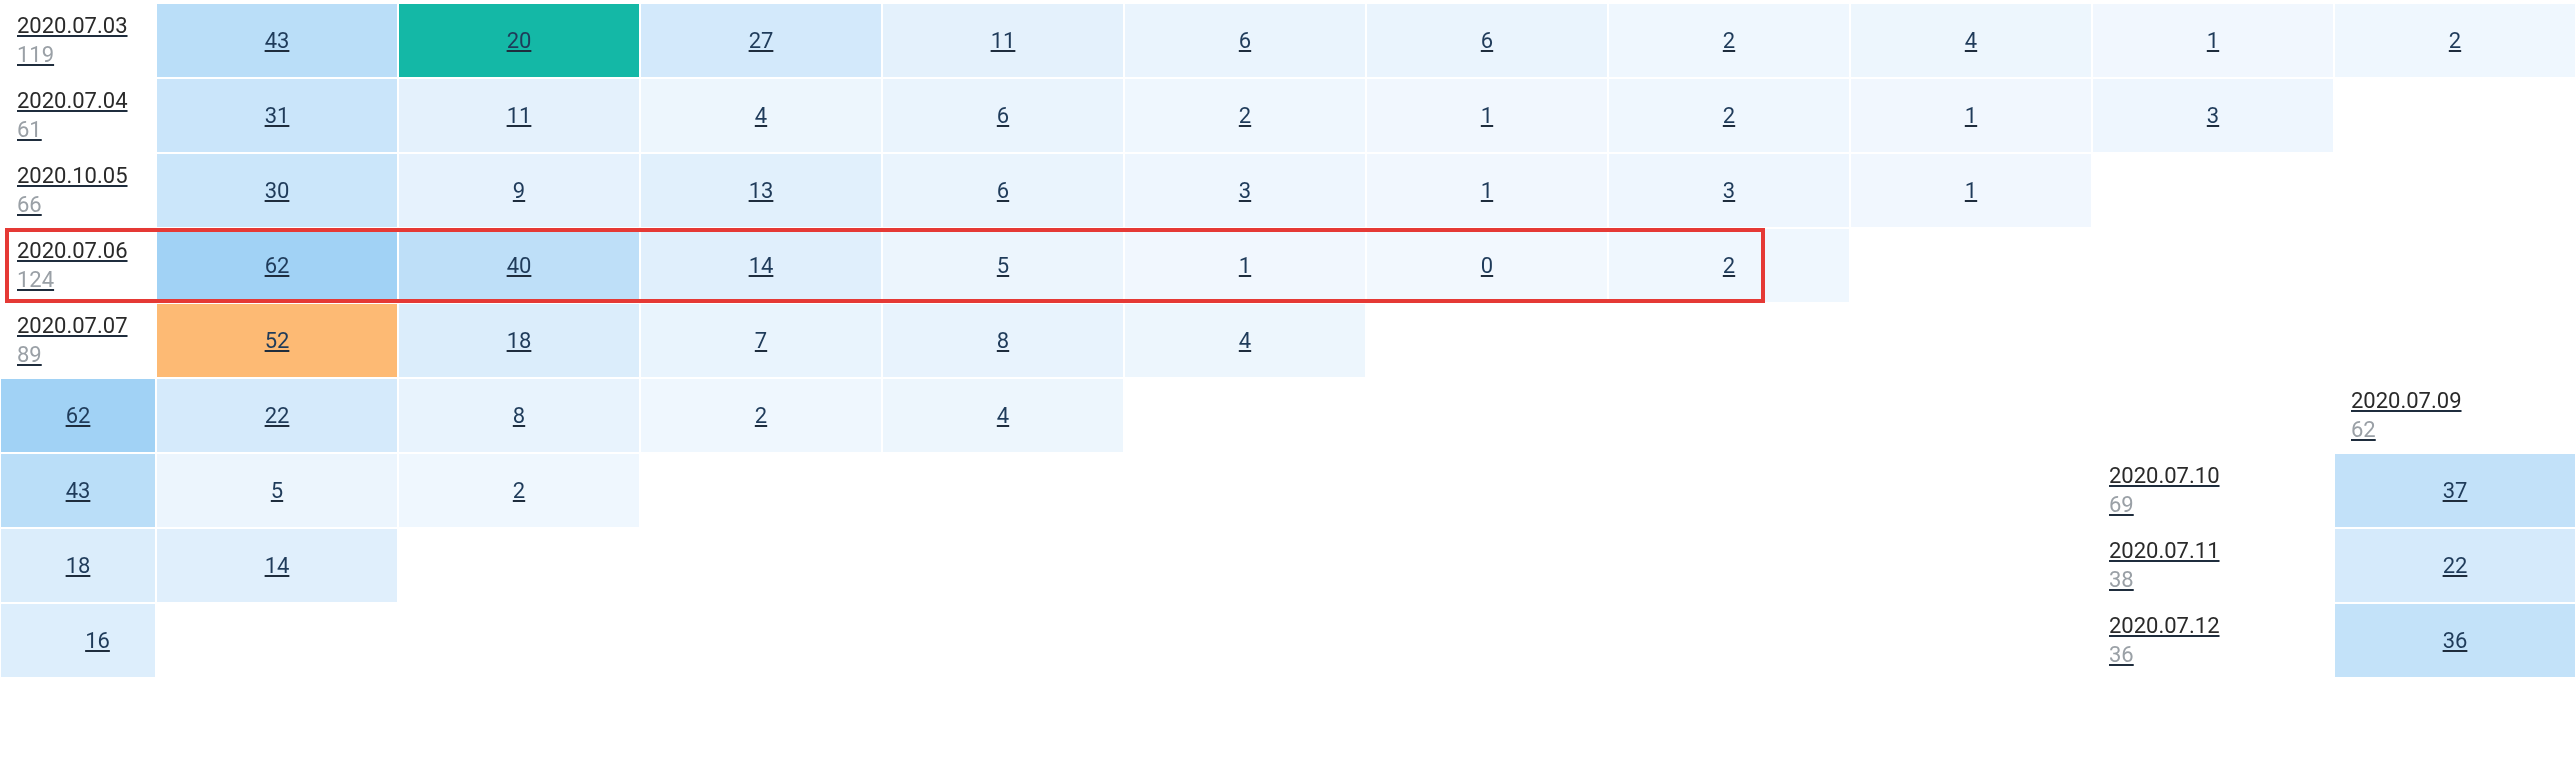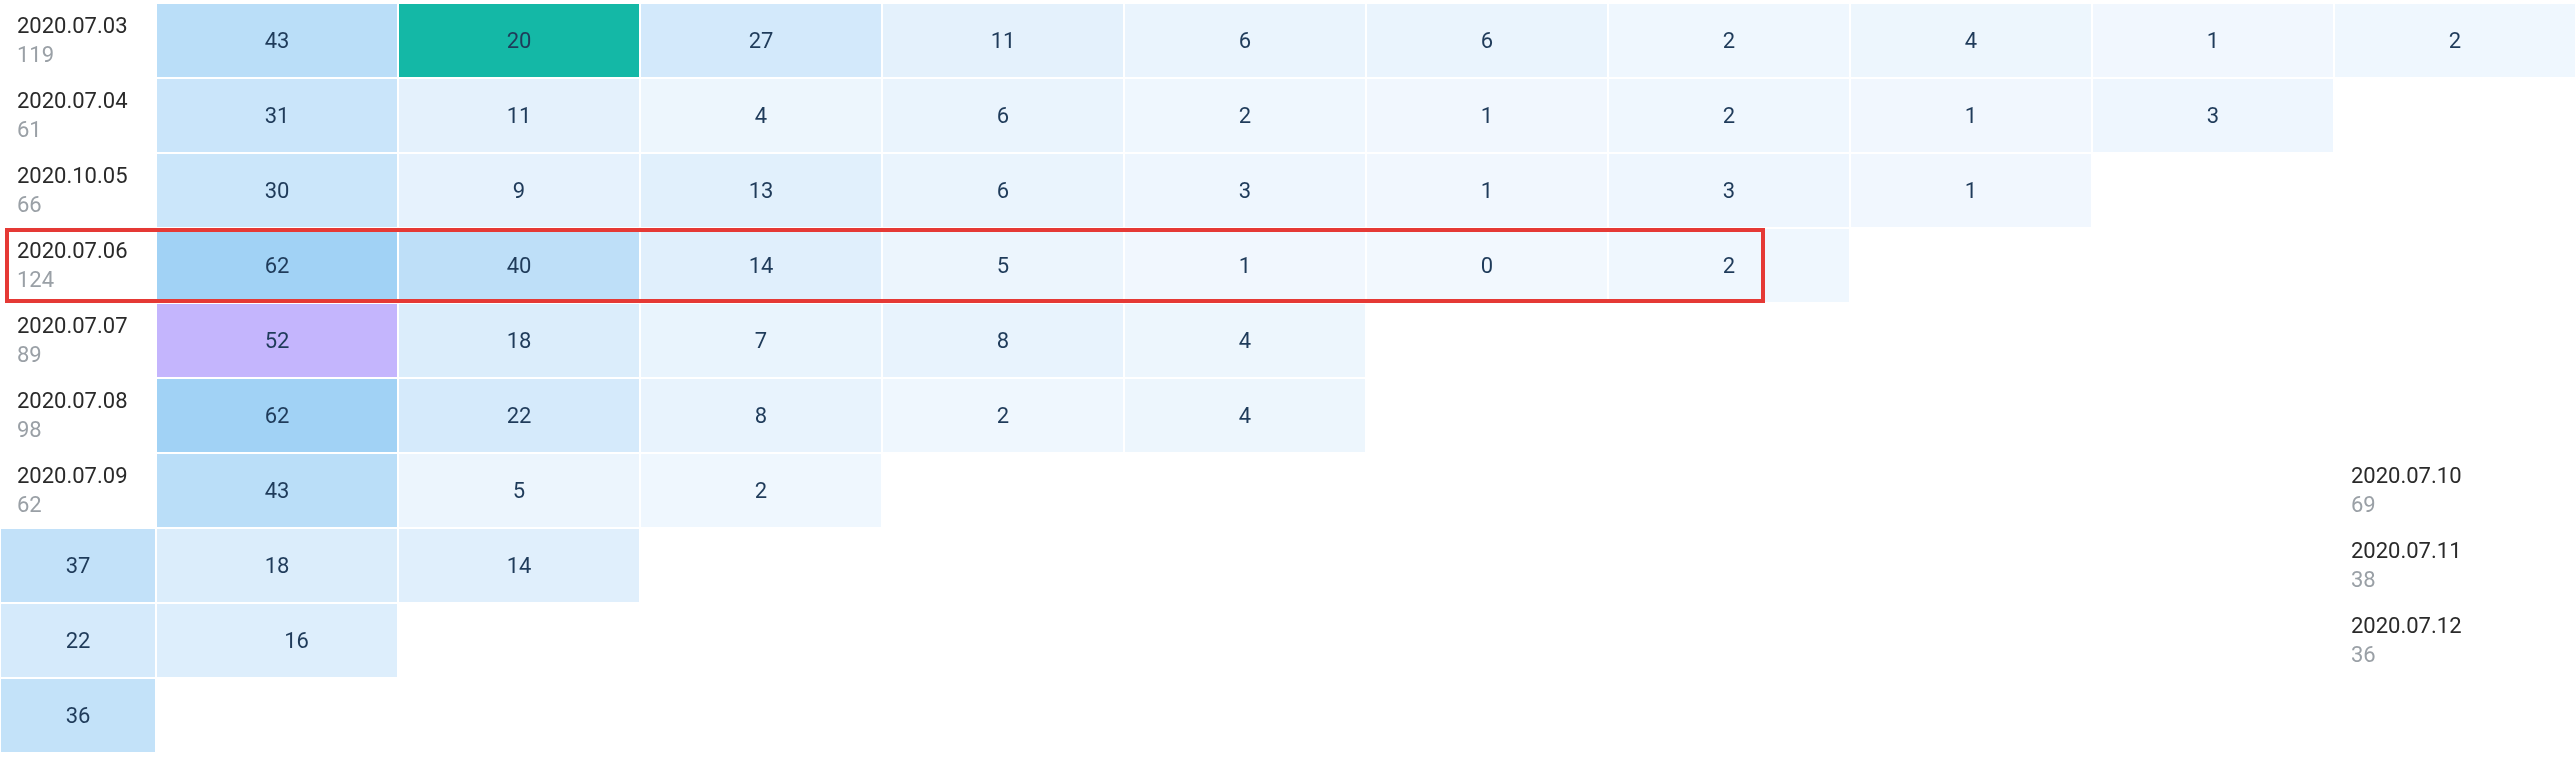--- a/index.html
+++ b/index.html
@@ -56,20 +56,21 @@
   .highlight-box {
     position: absolute;
     border: 4.7px solid #e53935;
     box-sizing: border-box;
     pointer-events: none;
     z-index: 10;
   }
   .page {
     position: relative;
     width: 2211px;
+    text-decoration: underline;
   }
 </style>
 </head>
 <body>
 
 <div class="page">
   <div class="cohort-table" id="cohort-table">
       <div class="row-label">
         <div class="date">2020.07.03</div>
         <div class="count">119</div>
@@ -123,34 +124,30 @@
       <div class="cell" style="background: rgb(241, 247, 254);">1</div>
       <div class="cell" style="background: rgb(242, 248, 254);">0</div>
       <div class="cell" style="background: rgb(239, 247, 254);">2</div>
       <div class="cell empty"></div>
       <div class="cell empty"></div>
       <div class="cell empty"></div>
       <div class="row-label">
         <div class="date">2020.07.07</div>
         <div class="count">89</div>
       </div>
-      <div class="cell" style="background: #c4b5fd;">52</div>
+      <div class="cell" style="background: #fdba74;">52</div>
       <div class="cell" style="background: rgb(219, 237, 251);">18</div>
       <div class="cell" style="background: rgb(233, 244, 253);">7</div>
       <div class="cell" style="background: rgb(232, 243, 253);">8</div>
       <div class="cell" style="background: rgb(237, 246, 253);">4</div>
       <div class="cell empty"></div>
       <div class="cell empty"></div>
       <div class="cell empty"></div>
       <div class="cell empty"></div>
       <div class="cell empty"></div>
-      <div class="row-label">
-        <div class="date">2020.07.08</div>
-        <div class="count">98</div>
-      </div>
       <div class="cell" style="background: rgb(161, 210, 245);">62</div>
       <div class="cell" style="background: rgb(213, 234, 251);">22</div>
       <div class="cell" style="background: rgb(232, 243, 253);">8</div>
       <div class="cell" style="background: rgb(239, 247, 254);">2</div>
       <div class="cell" style="background: rgb(237, 246, 253);">4</div>
       <div class="cell empty"></div>
       <div class="cell empty"></div>
       <div class="cell empty"></div>
       <div class="cell empty"></div>
       <div class="cell empty"></div>

